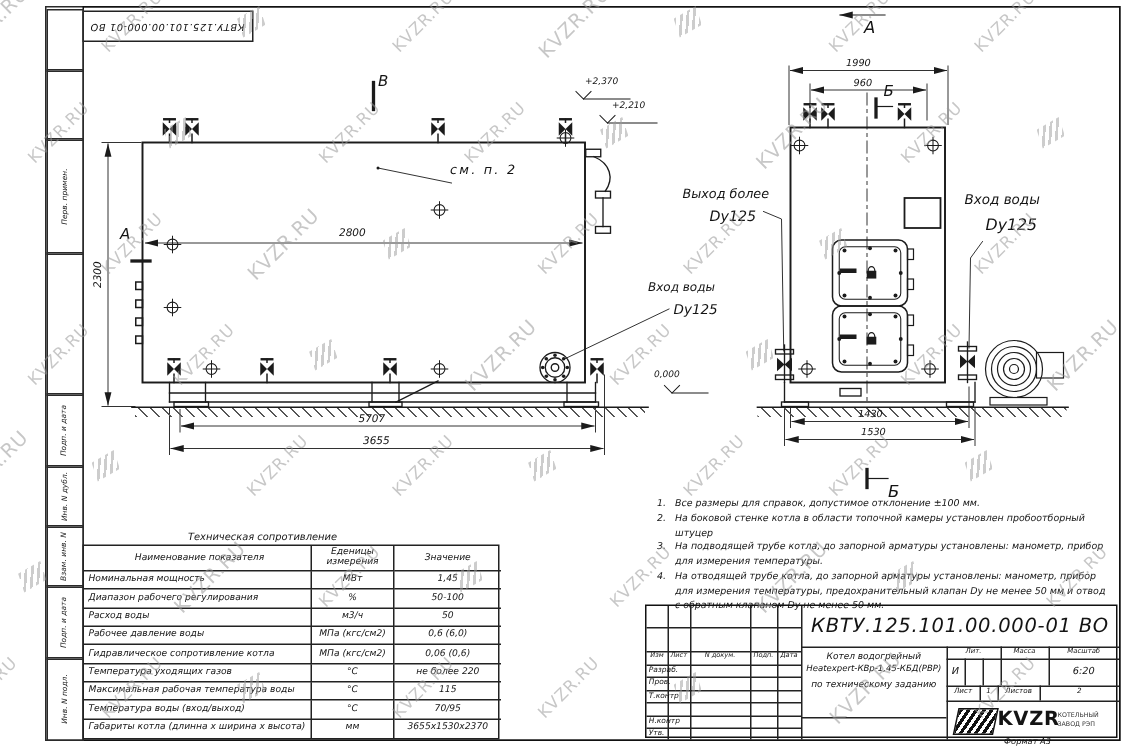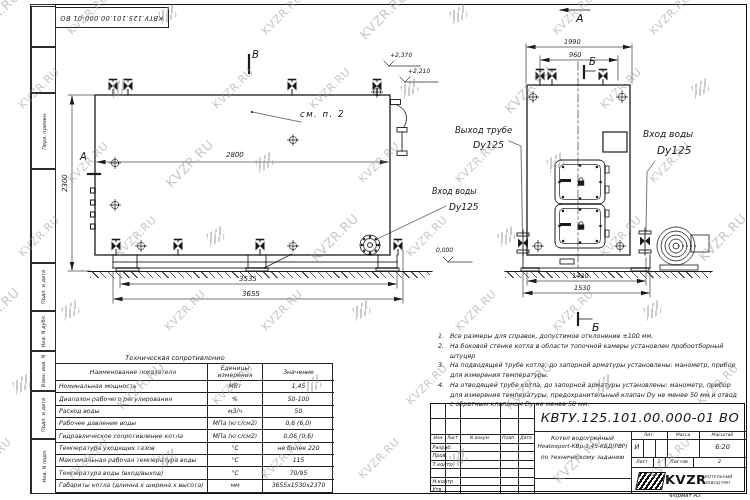--- a/index.html
+++ b/index.html
@@ -289,36 +289,36 @@
   </svg>
 
   <div class="hatch" style="left:90px;top:272px;width:340px;"></div>
   <div class="hatch" style="left:505px;top:272px;width:206px;"></div>
 
   <span class="lbl" style="left:252px;top:50px;font-size:10px;">В</span>
   <span class="lbl" style="left:80px;top:152px;font-size:10px;">А</span>
   <span class="lbl" style="left:300px;top:110px;font-size:8.5px;letter-spacing:1.5px;">см. п. 2</span>
   <span class="lbl" style="left:226px;top:152px;font-size:7px;">2800</span>
   <span class="lbl" style="left:62px;top:192px;font-size:7px;transform:rotate(-90deg);transform-origin:left top;">2300</span>
-  <span class="lbl" style="left:239px;top:276px;font-size:7px;">3535</span>
+  <span class="lbl" style="left:239px;top:276px;font-size:7px;">5707</span>
   <span class="lbl" style="left:242px;top:291px;font-size:7px;text-align:center;">3655</span>
   <span class="lbl" style="left:390px;top:52px;font-size:6px;">+2,370</span>
   <span class="lbl" style="left:408px;top:68px;font-size:6px;">+2,210</span>
   <span class="lbl" style="left:436px;top:247px;font-size:6px;">0,000</span>
   <span class="lbl" style="left:432px;top:188px;font-size:8px;">Вход воды</span>
   <span class="lbl" style="left:449px;top:203px;font-size:9px;">Dy125</span>
 
   <span class="lbl" style="left:576px;top:13px;font-size:11px;">А</span>
   <span class="lbl" style="left:589px;top:57px;font-size:10px;">Б</span>
   <span class="lbl" style="left:592px;top:322px;font-size:11px;">Б</span>
   <span class="lbl" style="left:564px;top:39px;font-size:6.5px;">1990</span>
   <span class="lbl" style="left:569px;top:52px;font-size:6.5px;">960</span>
   <span class="lbl" style="left:572px;top:273px;font-size:6.5px;">1430</span>
   <span class="lbl" style="left:574px;top:285px;font-size:6.5px;">1530</span>
-  <span class="lbl" style="left:455px;top:126px;font-size:8.5px;">Выход трубе</span>
+  <span class="lbl" style="left:455px;top:126px;font-size:8.5px;">Выход более</span>
   <span class="lbl" style="left:473px;top:140px;font-size:9.5px;">Dy125</span>
   <span class="lbl" style="left:643px;top:130px;font-size:9px;">Вход воды</span>
   <span class="lbl" style="left:657px;top:145px;font-size:10.5px;">Dy125</span>
 
   <div class="frame-outer"></div>
   <div class="frame-main"></div>
   <div class="stamp">
     <span>КВТУ.125.101.00.000-01 ВО</span>
   </div>
   <div class="fbox" style="top:6px;height:40px;"></div>

